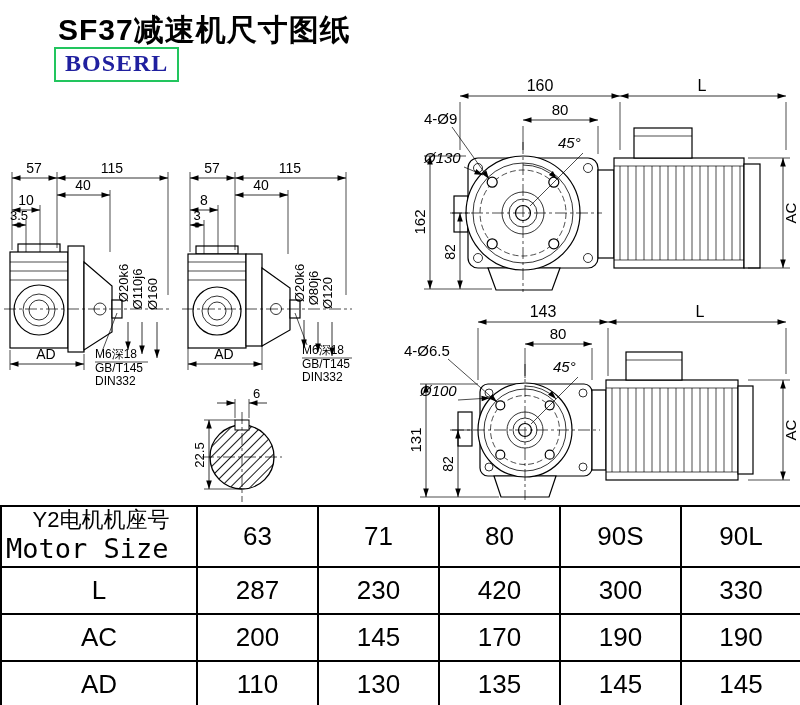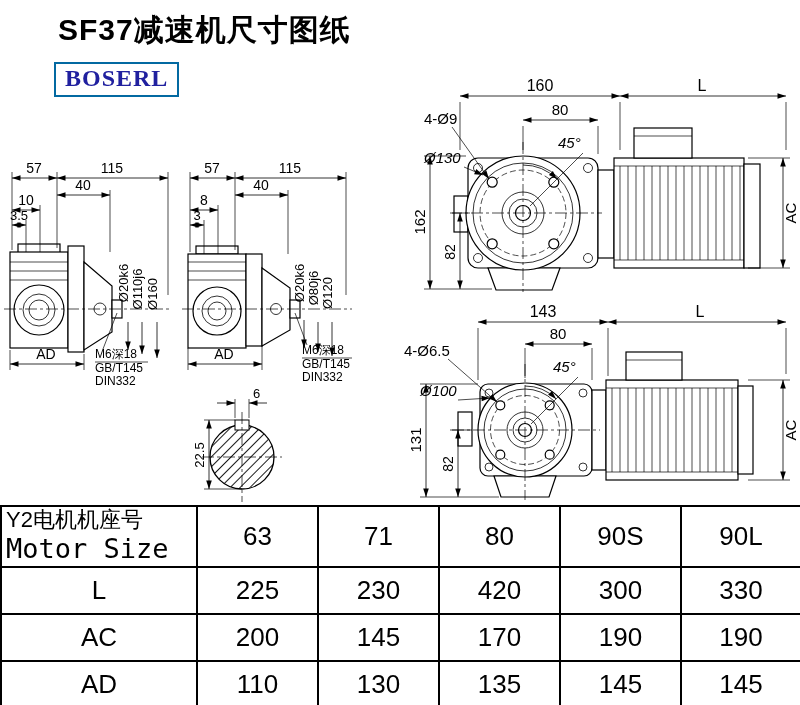--- a/index.html
+++ b/index.html
@@ -1,20 +1,20 @@
 <!DOCTYPE html>
 <html><head>
 <meta charset="utf-8">
 <style>
   html,body { margin:0; padding:0; background:#fff; }
   .page { position:relative; width:800px; height:705px; background:#fff; overflow:hidden;
           font-family:"Liberation Sans",sans-serif; color:#000; }
   .title { position:absolute; left:58px; top:10px; margin:0; font-size:30px; font-weight:700;
            letter-spacing:1px; font-family:"Liberation Sans",sans-serif; }
-  .brand { position:absolute; left:54px; top:62px; border:2px solid #0369a1; padding:1px 9px 3px 9px; }
+  .brand { position:absolute; left:54px; top:47px; border:2px solid #22c55e; padding:1px 9px 3px 9px; }
   .brand span { color:#20209f; font:700 24px "Liberation Serif",serif; letter-spacing:1px; }
   .draw { position:absolute; left:0; top:0; }
 
   
   svg text { fill:#000; font-family:"Liberation Sans",sans-serif; }
   .t16{font-size:16px} .t15{font-size:15px} .t14{font-size:14px} .t13{font-size:13px} .t12{font-size:12px}
   .it{font-style:italic}
   .o  { fill:#fff; stroke:#000; stroke-width:1.2; }
   .o8 { fill:none; stroke:#000; stroke-width:0.8; }
   .w  { fill:none; stroke:#000; stroke-width:0.7; }
@@ -22,21 +22,21 @@
   .cl { fill:none; stroke:#000; stroke-width:0.7; stroke-dasharray:12 3 3 3; }
   .bc { fill:none; stroke:#000; stroke-width:0.7; stroke-dasharray:6 3; }
 
   
   .spec { position:absolute; left:0; top:505px; width:800px; height:200px;
           border-collapse:collapse; table-layout:fixed; background:#fff; }
   .spec td { border:2px solid #000; text-align:center; vertical-align:middle;
              font:26px "Liberation Sans",sans-serif; padding:0; }
   .spec tr { height:47px; }
   .spec tr:first-child { height:59px; }
-  .spec .cn { font-size:22px; text-align:left; padding-left:4px; line-height:1.2; }
+  .spec .cn { font-size:22px; text-align:center; padding-left:4px; line-height:1.2; }
   .spec .en { font-size:27px; text-align:left; padding-left:4px;
               font-family:"DejaVu Sans Mono",monospace; line-height:1.2; }
 </style>
 </head>
 <body>
 
 <div class="page">
   <h1 class="title">SF37减速机尺寸图纸</h1>
   <div class="brand">
     <span>BOSERL</span>
@@ -321,21 +321,21 @@
         <div class="en">Motor Size</div>
       </td>
       <td>63</td>
       <td>71</td>
       <td>80</td>
       <td>90S</td>
       <td>90L</td>
     </tr>
     <tr>
       <td>L</td>
-      <td>225</td>
+      <td>287</td>
       <td>230</td>
       <td>420</td>
       <td>300</td>
       <td>330</td>
     </tr>
     <tr>
       <td>AC</td>
       <td>200</td>
       <td>145</td>
       <td>170</td>

